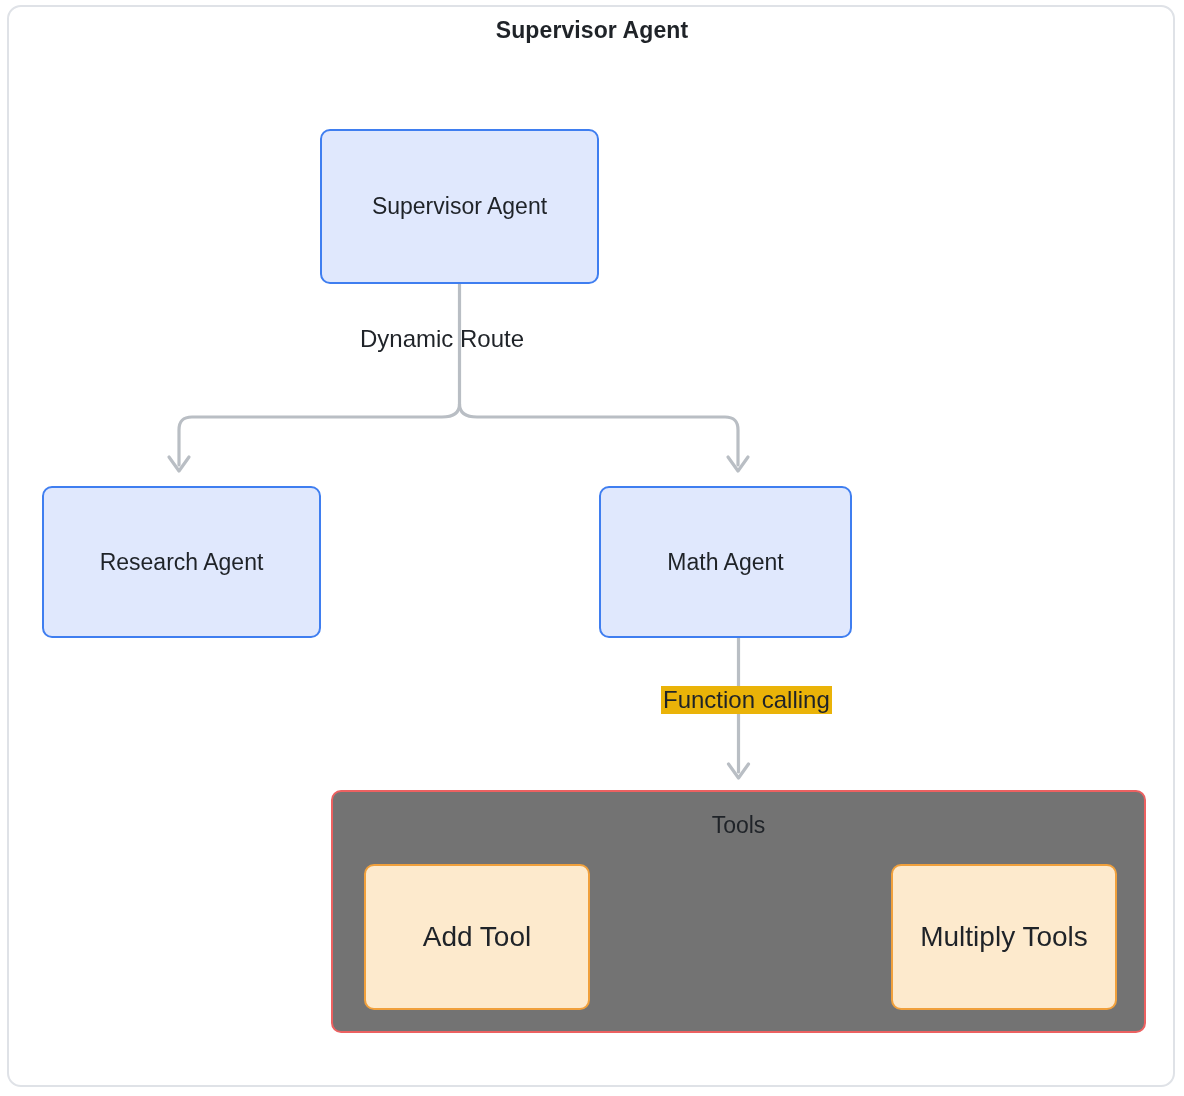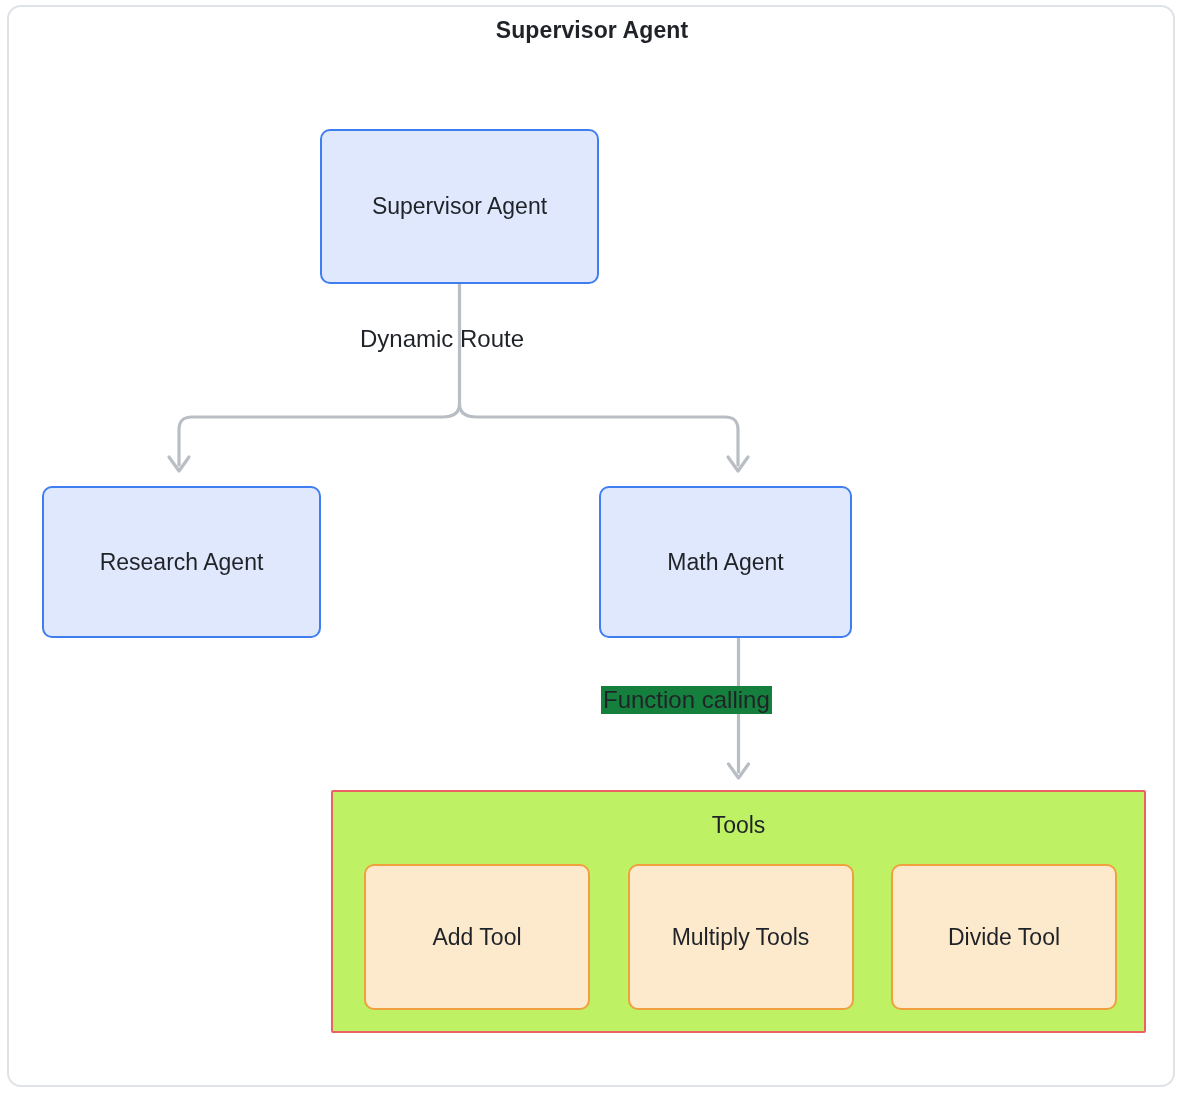--- a/index.html
+++ b/index.html
@@ -88,23 +88,23 @@
   }
 
   
   #cluster-tools {
     position: absolute;
     left: 331px;
     top: 790px;
     width: 815px;
     height: 243px;
     box-sizing: border-box;
-    background: #bef264;
+    background: #737373;
     border: 2.5px solid #ec6161;
-    border-radius: 2px;
+    border-radius: 10px;
   }
   .cluster-label {
     position: absolute;
     left: 0;
     top: 20px;
     width: 100%;
     text-align: center;
     font-size: 23px;
     color: #1f2328;
   }
@@ -121,21 +121,21 @@
     position: relative;
     width: 226px;
     height: 146px;
     box-sizing: border-box;
     background: #fdeacd;
     border: 2.5px solid #f0a03c;
     border-radius: 10px;
     display: flex;
     align-items: center;
     justify-content: center;
-    font-size: 23px;
+    font-size: 28px;
     color: #1f2328;
     text-align: center;
   }
 
   
   #edges {
     position: absolute;
     left: 0;
     top: 0;
     width: 1184px;
@@ -163,23 +163,23 @@
     font-size: 24px;
     color: #1f2328;
     white-space: nowrap;
     background: transparent;
   }
   #label-dynamic-route {
     left: 360px;
     top: 325px;
   }
   #label-function-calling {
-    left: 601px;
+    left: 661px;
     top: 686px;
-    background: #15803d;
+    background: #eab308;
     padding: 0 2px;
   }
 </style>
 </head>
 <body>
 
 <div id="stage">
 
   <div class="outer-frame"></div>
 
@@ -222,19 +222,16 @@
   <div id="cluster-tools">
     <div class="cluster-label">Tools</div>
 
     <div class="tools-row">
       <div class="node-tool">
         <span>Add Tool</span>
       </div>
       <div class="node-tool">
         <span>Multiply Tools</span>
       </div>
-      <div class="node-tool">
-        <span>Divide Tool</span>
-      </div>
     </div>
   </div>
 
 </div>
 
 </body></html>

